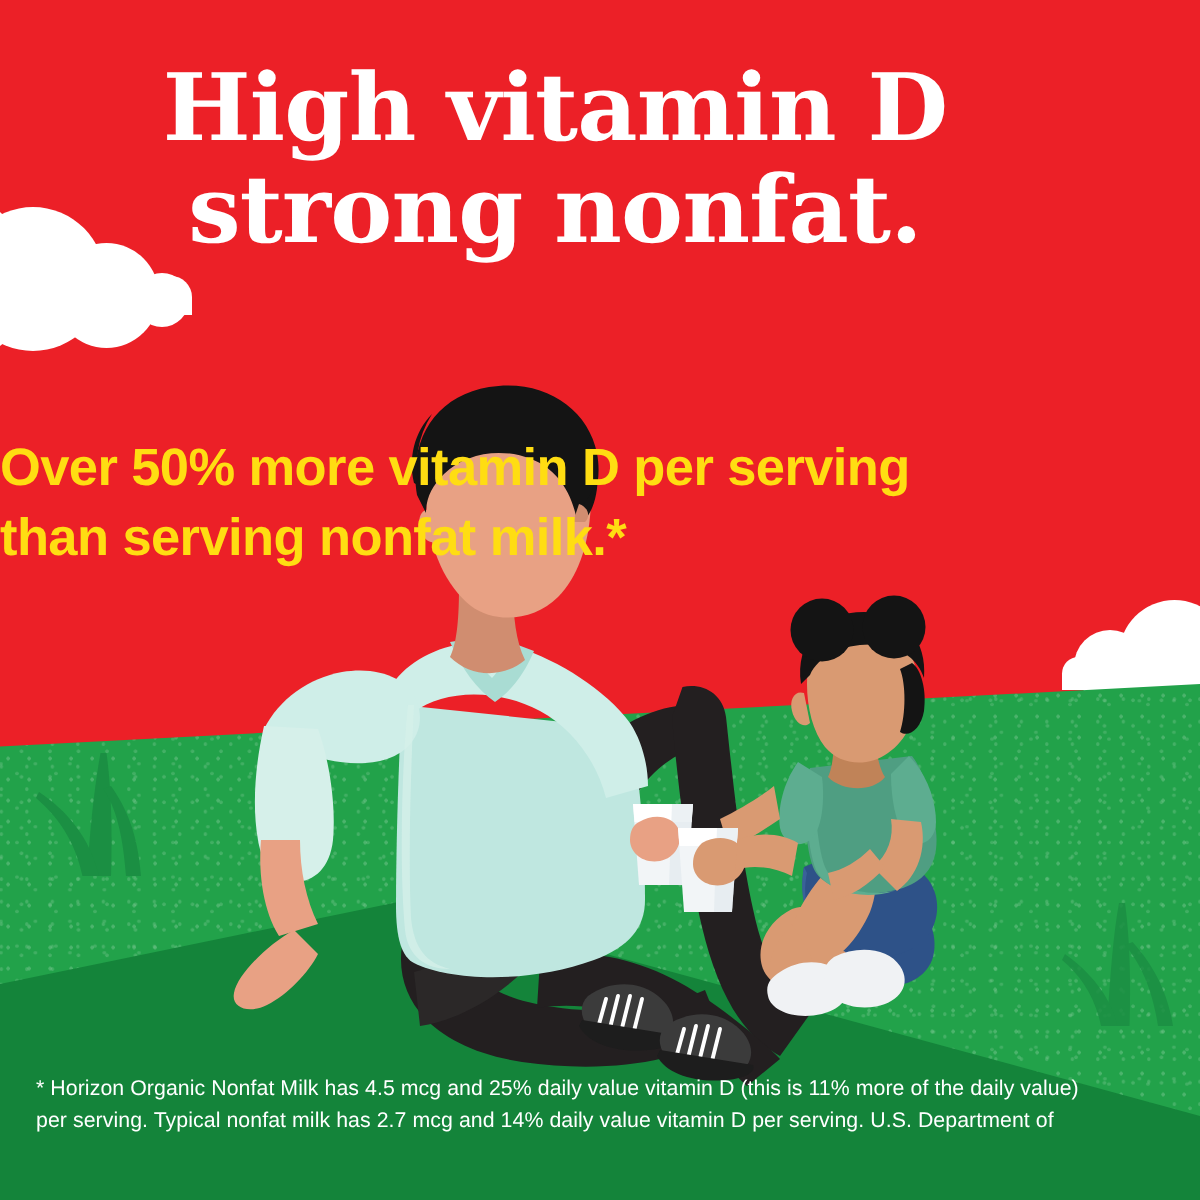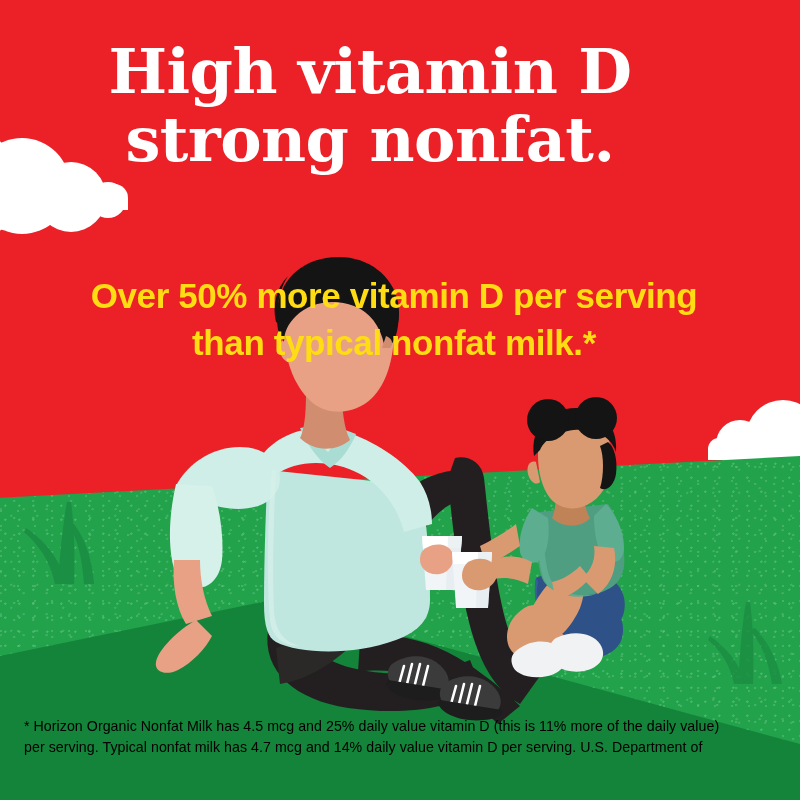--- a/index.html
+++ b/index.html
@@ -104,39 +104,39 @@
     font-size: 62px;
     line-height: 68px;
     letter-spacing: -0.5px;
   }
   .headline .line { display: block; white-space: nowrap; }
 
   
   .subhead {
     position: absolute;
     left: 0;
-    top: 272px;
+    top: 288px;
     width: 788px;
-    text-align: center;
+    text-align: left;
     color: #ffdd12;
     font-family: "Liberation Sans", sans-serif;
     font-weight: 700;
     font-size: 35px;
     line-height: 47px;
     letter-spacing: -0.4px;
   }
   .subhead .line { display: block; white-space: nowrap; }
 
   
   .footnote {
     position: absolute;
     left: 24px;
     top: 716px;
     width: 760px;
-    color: #000000;
+    color: #ffffff;
     font-family: "Liberation Sans", sans-serif;
     font-weight: 400;
     font-size: 14.2px;
     line-height: 21px;
     letter-spacing: 0.05px;
   }
   .footnote .line { display: block; }
 
   
   #illustration {
@@ -305,21 +305,21 @@
     </g>
   </svg>
 
   <div class="headline">
     <span class="line">High vitamin D</span>
     <span class="line">strong nonfat.</span>
   </div>
 
   <div class="subhead">
     <span class="line">Over 50% more vitamin D per serving</span>
-    <span class="line">than typical nonfat milk.*</span>
+    <span class="line">than serving nonfat milk.*</span>
   </div>
 
   <div class="footnote">
     <span class="line">* Horizon Organic Nonfat Milk has 4.5 mcg and 25% daily value vitamin D (this is 11% more of the daily value)</span>
-    <span class="line">per serving. Typical nonfat milk has 4.7 mcg and 14% daily value vitamin D per serving. U.S. Department of</span>
+    <span class="line">per serving. Typical nonfat milk has 2.7 mcg and 14% daily value vitamin D per serving. U.S. Department of</span>
   </div>
 
 </div>
 
 </body></html>

